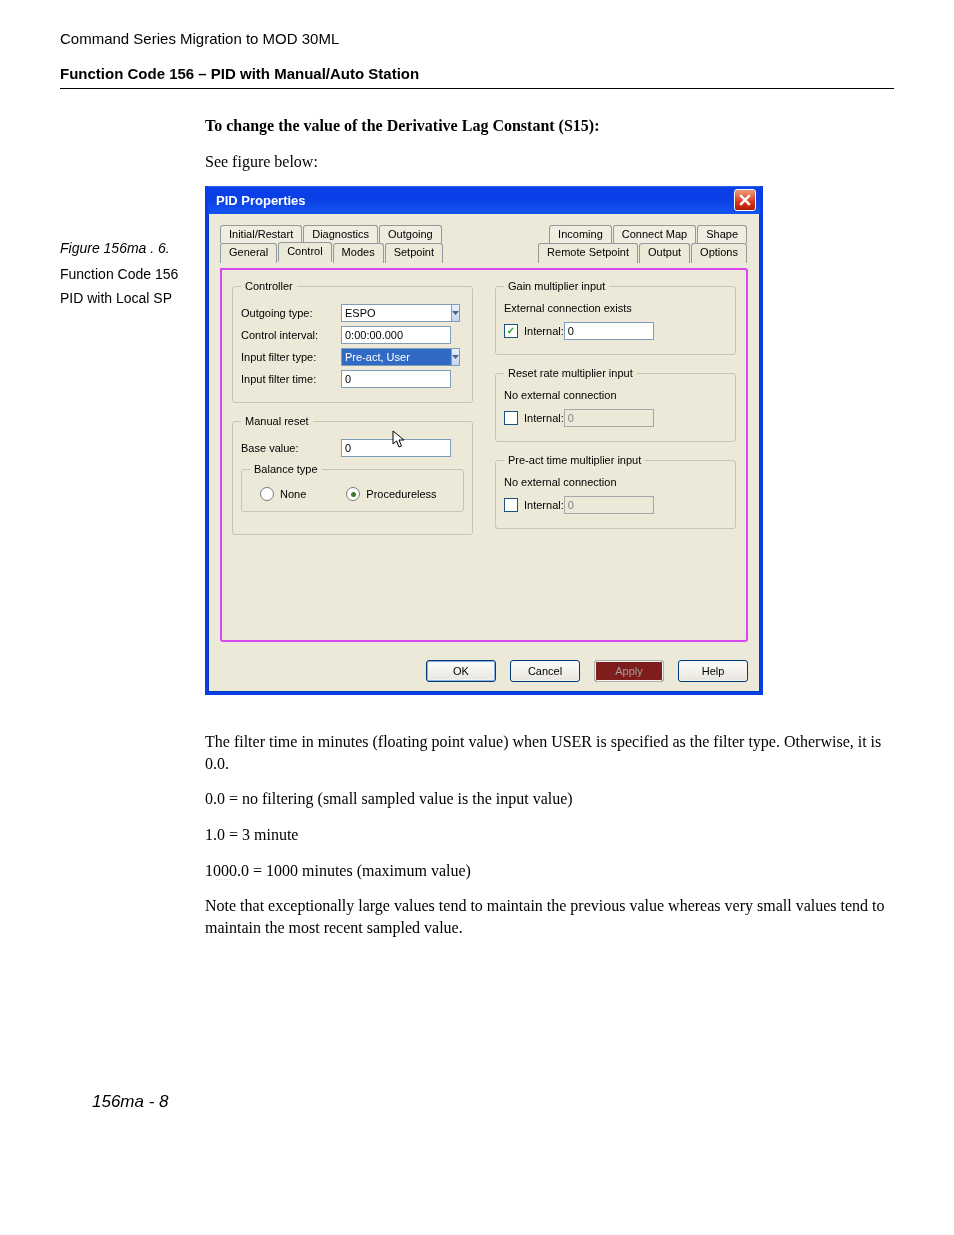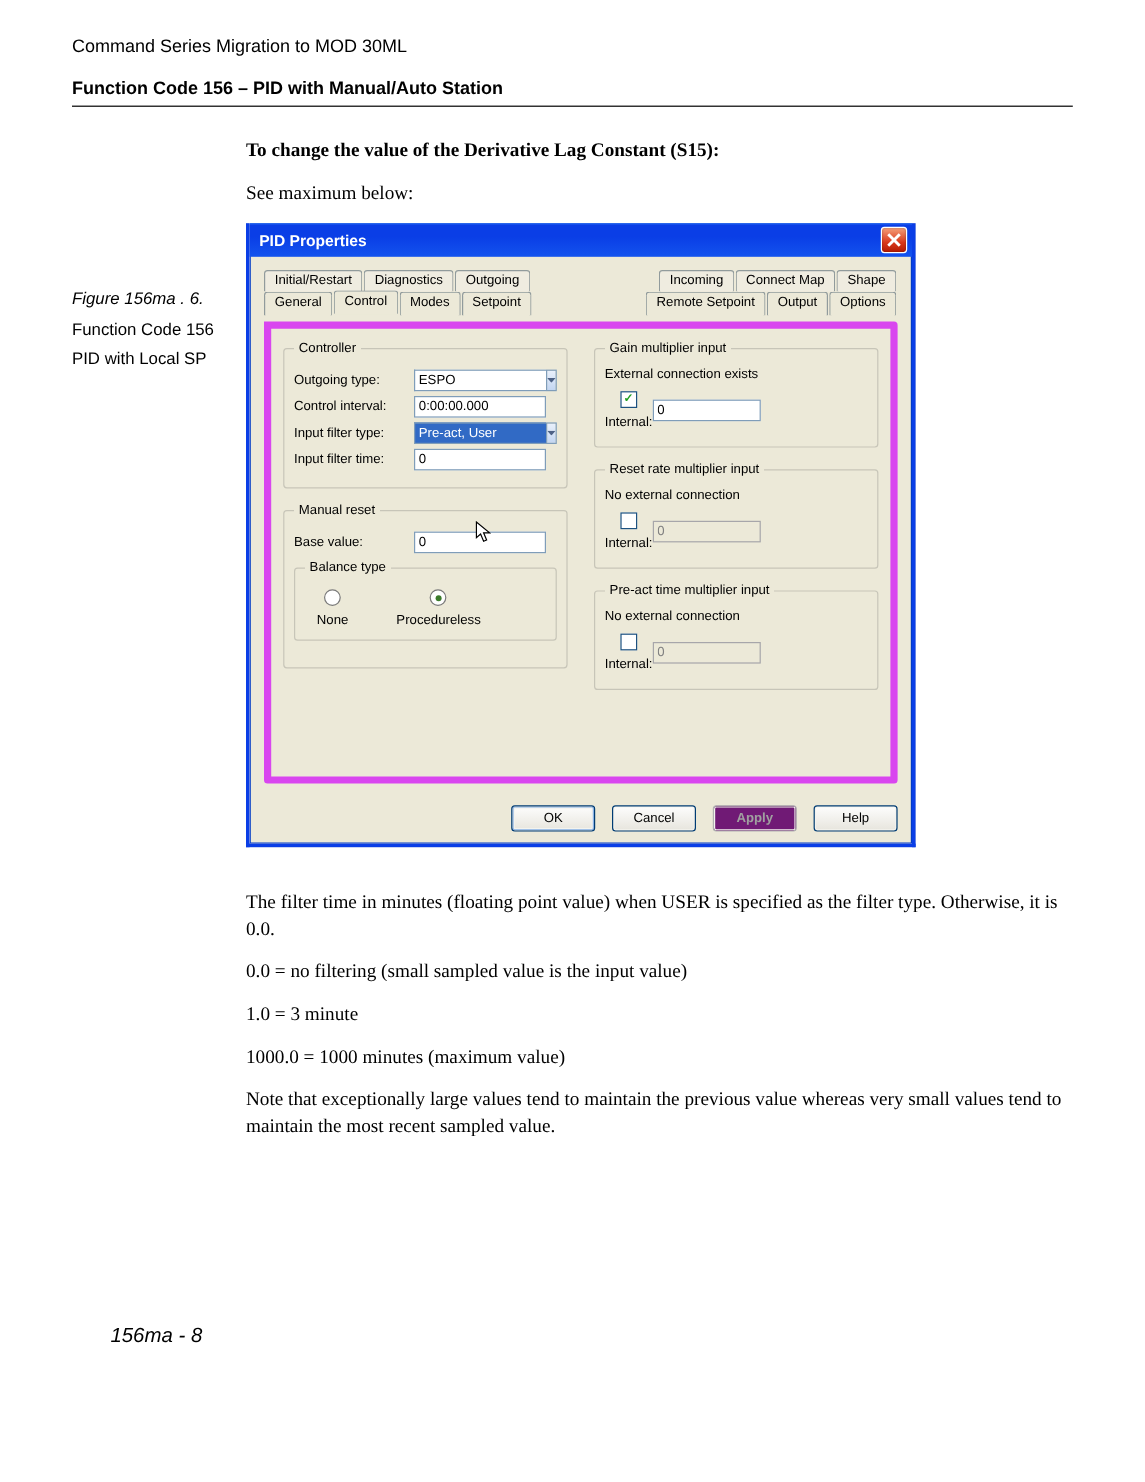--- a/index.html
+++ b/index.html
@@ -80,21 +80,21 @@
   }
   .tab-row.back .tab { background:#efece0; }
   .tab.active {
     background: #ece9d8;
     border-bottom: 1px solid #ece9d8;
     z-index: 2;
     padding-bottom:4px;
     top:0;
   }
   .tab-pane-border {
-    border:6px solid #d946ef;
+    border:2px solid #d946ef;
     border-radius: 0 3px 3px 3px;
     padding: 10px 10px 60px 10px;
     position: relative;
     min-height: 300px;
     display:flex;
     gap: 22px;
   }
   .col { flex:1; }
 
   fieldset.group {
@@ -127,21 +127,21 @@
   .combo .arrow {
     width:16px; height:18px;
     border:1px solid #7f9db9;
     background: linear-gradient(to bottom,#e9f0fb,#c3d6f2);
     display:flex; align-items:center; justify-content:center;
     box-sizing: border-box;
   }
   .combo .arrow svg { width:7px; height:4px; fill:#4d6185; }
 
   .radio-row { display:flex; gap: 40px; padding-left:10px; margin-top:4px; }
-  .radio-item, .check-item { display:flex; align-items:center; gap:6px;flex-direction:column; }
+  .radio-item, .check-item { display:flex; align-items:center; gap:6px; }
   .radio-dot, .check-box {
     width:12px; height:12px; border:1px solid #7a7a7a; background:#fff;
   }
   .radio-dot { border-radius:50%; display:flex; align-items:center; justify-content:center; }
   .radio-dot.checked::after { content:""; width:5px; height:5px; background:#3b7b2b; border-radius:50%; }
   .check-box { border-color:#1c5180; display:flex; align-items:center; justify-content:center; }
   .check-box.checked::after { content:"✓"; font-size:10px; font-weight:bold; color:#21a121; line-height:1; }
 
   .status-line { margin: 2px 0 8px 0; }
 
@@ -155,21 +155,21 @@
     height: 22px;
     border:1px solid #003c74;
     border-radius:3px;
     background: linear-gradient(to bottom, #fdfdfd, #e7e5dd);
     font: inherit;
     padding: 0 10px;
     box-shadow: 0 0 0 1px #f3f3ee inset;
     cursor: default;
   }
   .xp-button.default { box-shadow: 0 0 0 1px #88b1e5 inset, 0 0 0 2px #f3f3ee inset; }
-  .xp-button.disabled { color:#a0a0a0; border-color:#b0b0b0; background:#701a75;font-weight:bold; }
+  .xp-button.disabled { color:#a0a0a0; border-color:#b0b0b0; background:#7f1d1d; }
 
   .cursor-arrow {
     position:absolute;
     left: 170px; top: 160px;
     pointer-events:none;
   }
   .cursor-arrow svg { width:16px; height:20px; }
 
   .page-footer {
     font-family: Arial, sans-serif;
@@ -189,21 +189,21 @@
 <div class="main-cols">
   <div class="sidebar">
     <div style="height:125px"></div>
     <div class="fig-caption">Figure 156ma . 6.</div>
     <div class="side-line">Function Code 156</div>
     <div class="side-line">PID with Local SP</div>
   </div>
 
   <div class="content">
     <p class="bold">To change the value of the Derivative Lag Constant (S15):</p>
-    <p>See maximum below:</p>
+    <p>See figure below:</p>
 
     <div class="xp-window">
       <div class="xp-titlebar">
         <span class="xp-title">PID Properties</span>
         <span class="xp-close">
           <svg viewBox="0 0 10 10">
               <path d="M1 1 L9 9 M9 1 L1 9" stroke="#fff" stroke-width="2" fill="none"></path>
             </svg>
         </span>
       </div>

